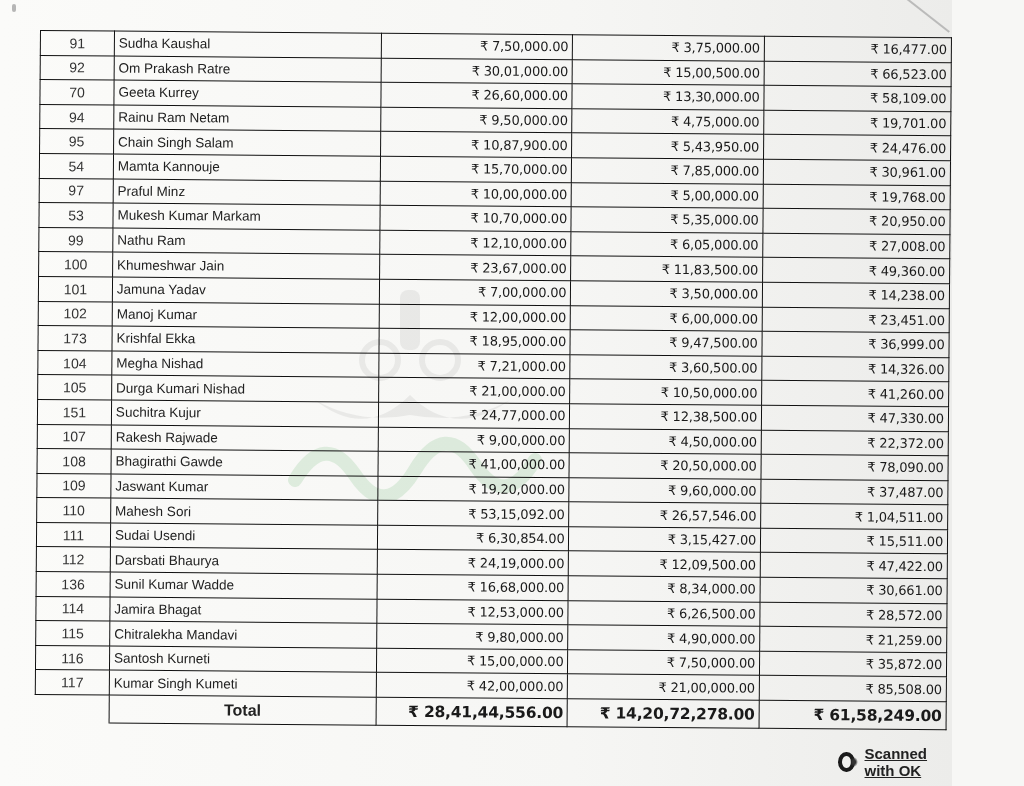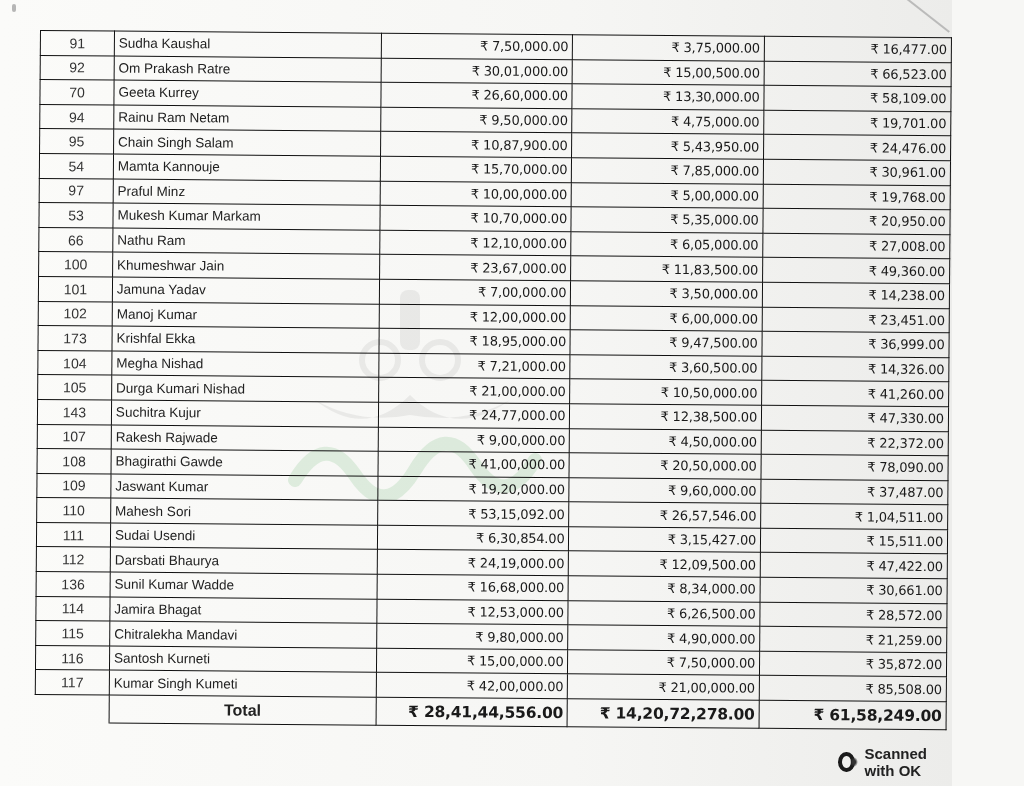--- a/index.html
+++ b/index.html
@@ -46,21 +46,21 @@
   tr.total-row td.name { text-align: center; font-size: 16px; }
   tr.total-row td.amt { font-size: 15.5px; }
   tr.total-row td.sno { border-bottom: none; border-left: none; }
   .watermark {
     position: absolute; left: 285px; top: 290px; width: 260px; height: 210px;
     pointer-events: none; opacity: .13;
   }
   .scan-badge {
     position: absolute; left: 838px; top: 745px;
     display: flex; align-items: center; gap: 10px;
-    font-weight: bold; font-size: 15px; color: #222;
+    font-weight: bold; font-size: 15px; color: #222; text-decoration: underline;
   }
   .scan-logo {
     width: 20px; height: 20px; border-radius: 50%;
     border: 4px solid #1a1a1a; box-sizing: border-box;
     position: relative;
   }
   .scan-logo::after {
     content: ""; position: absolute; right: -7px; top: 1px;
     width: 8px; height: 10px; border-radius: 50%;
     background: radial-gradient(#333 30%, transparent 70%);
@@ -133,21 +133,21 @@
           <td class="amt amt3">₹ 19,768.00</td>
         </tr>
         <tr>
           <td class="sno">53</td>
           <td class="name">Mukesh Kumar Markam</td>
           <td class="amt amt1">₹ 10,70,000.00</td>
           <td class="amt amt2">₹ 5,35,000.00</td>
           <td class="amt amt3">₹ 20,950.00</td>
         </tr>
         <tr>
-          <td class="sno">66</td>
+          <td class="sno">99</td>
           <td class="name">Nathu Ram</td>
           <td class="amt amt1">₹ 12,10,000.00</td>
           <td class="amt amt2">₹ 6,05,000.00</td>
           <td class="amt amt3">₹ 27,008.00</td>
         </tr>
         <tr>
           <td class="sno">100</td>
           <td class="name">Khumeshwar Jain</td>
           <td class="amt amt1">₹ 23,67,000.00</td>
           <td class="amt amt2">₹ 11,83,500.00</td>
@@ -182,21 +182,21 @@
           <td class="amt amt3">₹ 14,326.00</td>
         </tr>
         <tr>
           <td class="sno">105</td>
           <td class="name">Durga Kumari Nishad</td>
           <td class="amt amt1">₹ 21,00,000.00</td>
           <td class="amt amt2">₹ 10,50,000.00</td>
           <td class="amt amt3">₹ 41,260.00</td>
         </tr>
         <tr>
-          <td class="sno">143</td>
+          <td class="sno">151</td>
           <td class="name">Suchitra Kujur</td>
           <td class="amt amt1">₹ 24,77,000.00</td>
           <td class="amt amt2">₹ 12,38,500.00</td>
           <td class="amt amt3">₹ 47,330.00</td>
         </tr>
         <tr>
           <td class="sno">107</td>
           <td class="name">Rakesh Rajwade</td>
           <td class="amt amt1">₹ 9,00,000.00</td>
           <td class="amt amt2">₹ 4,50,000.00</td>

